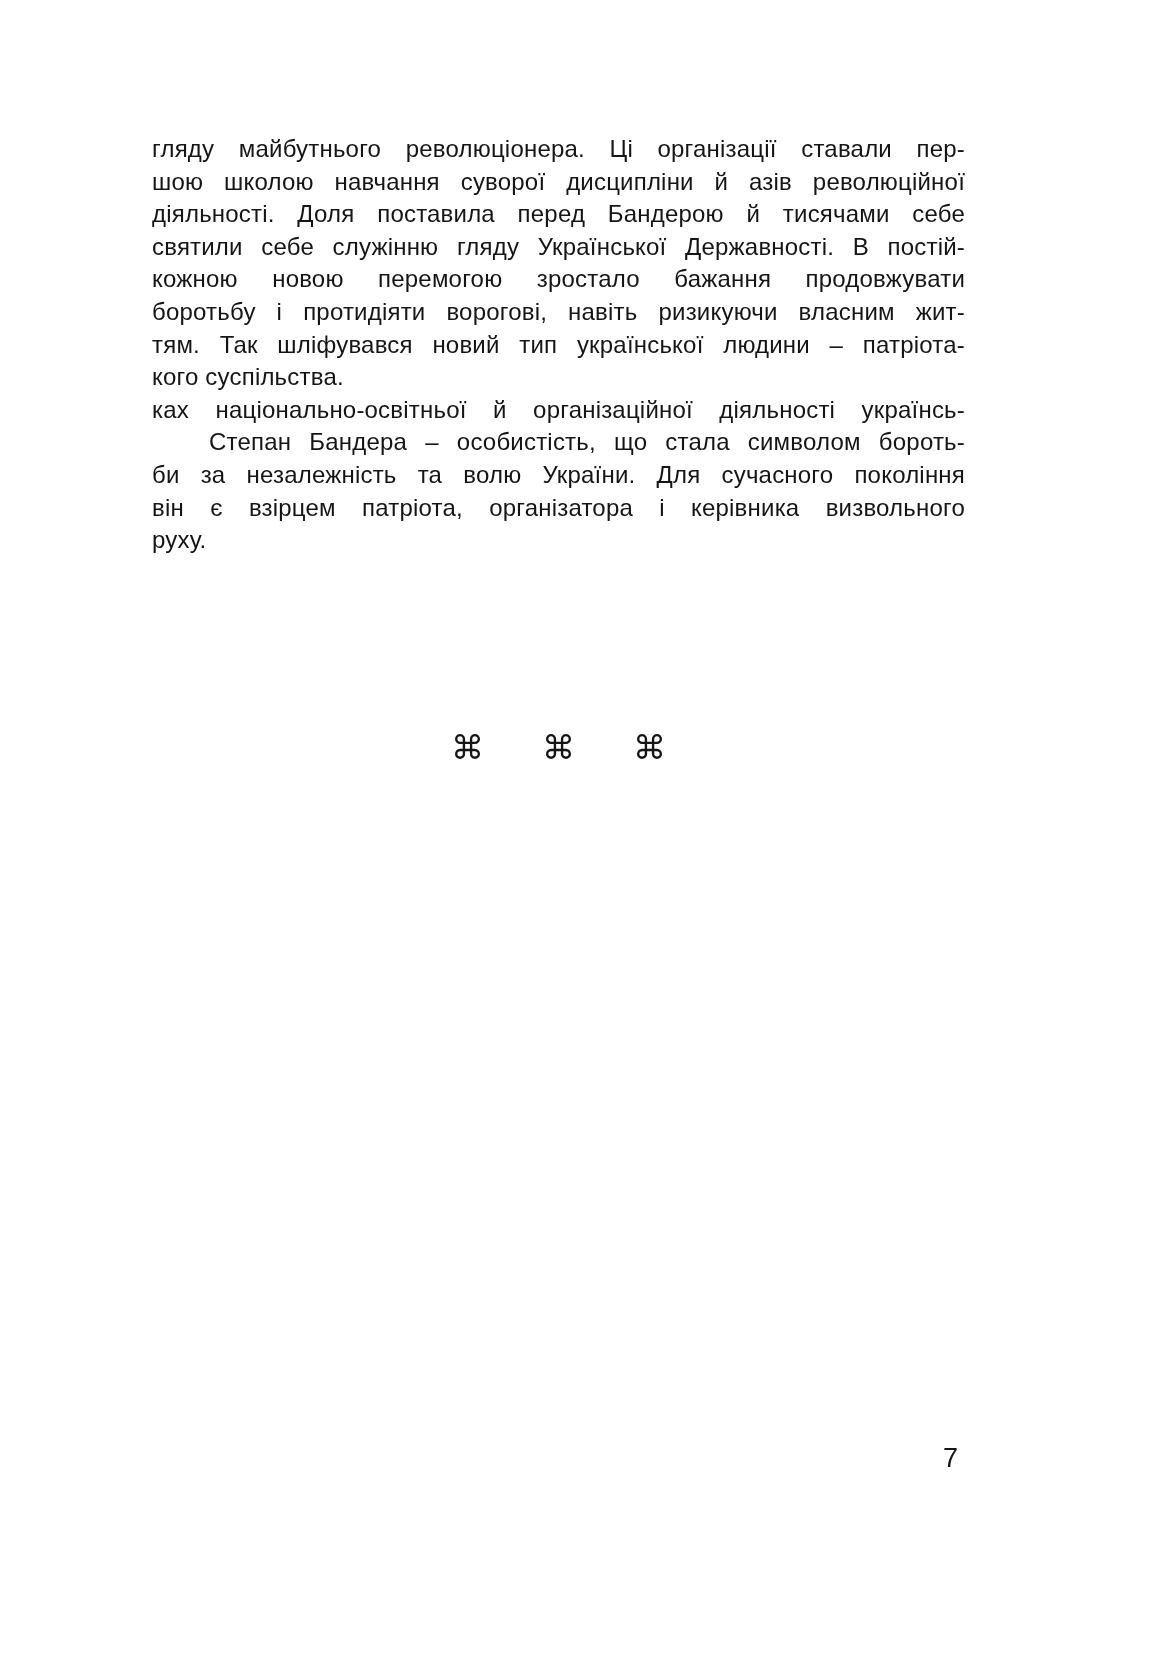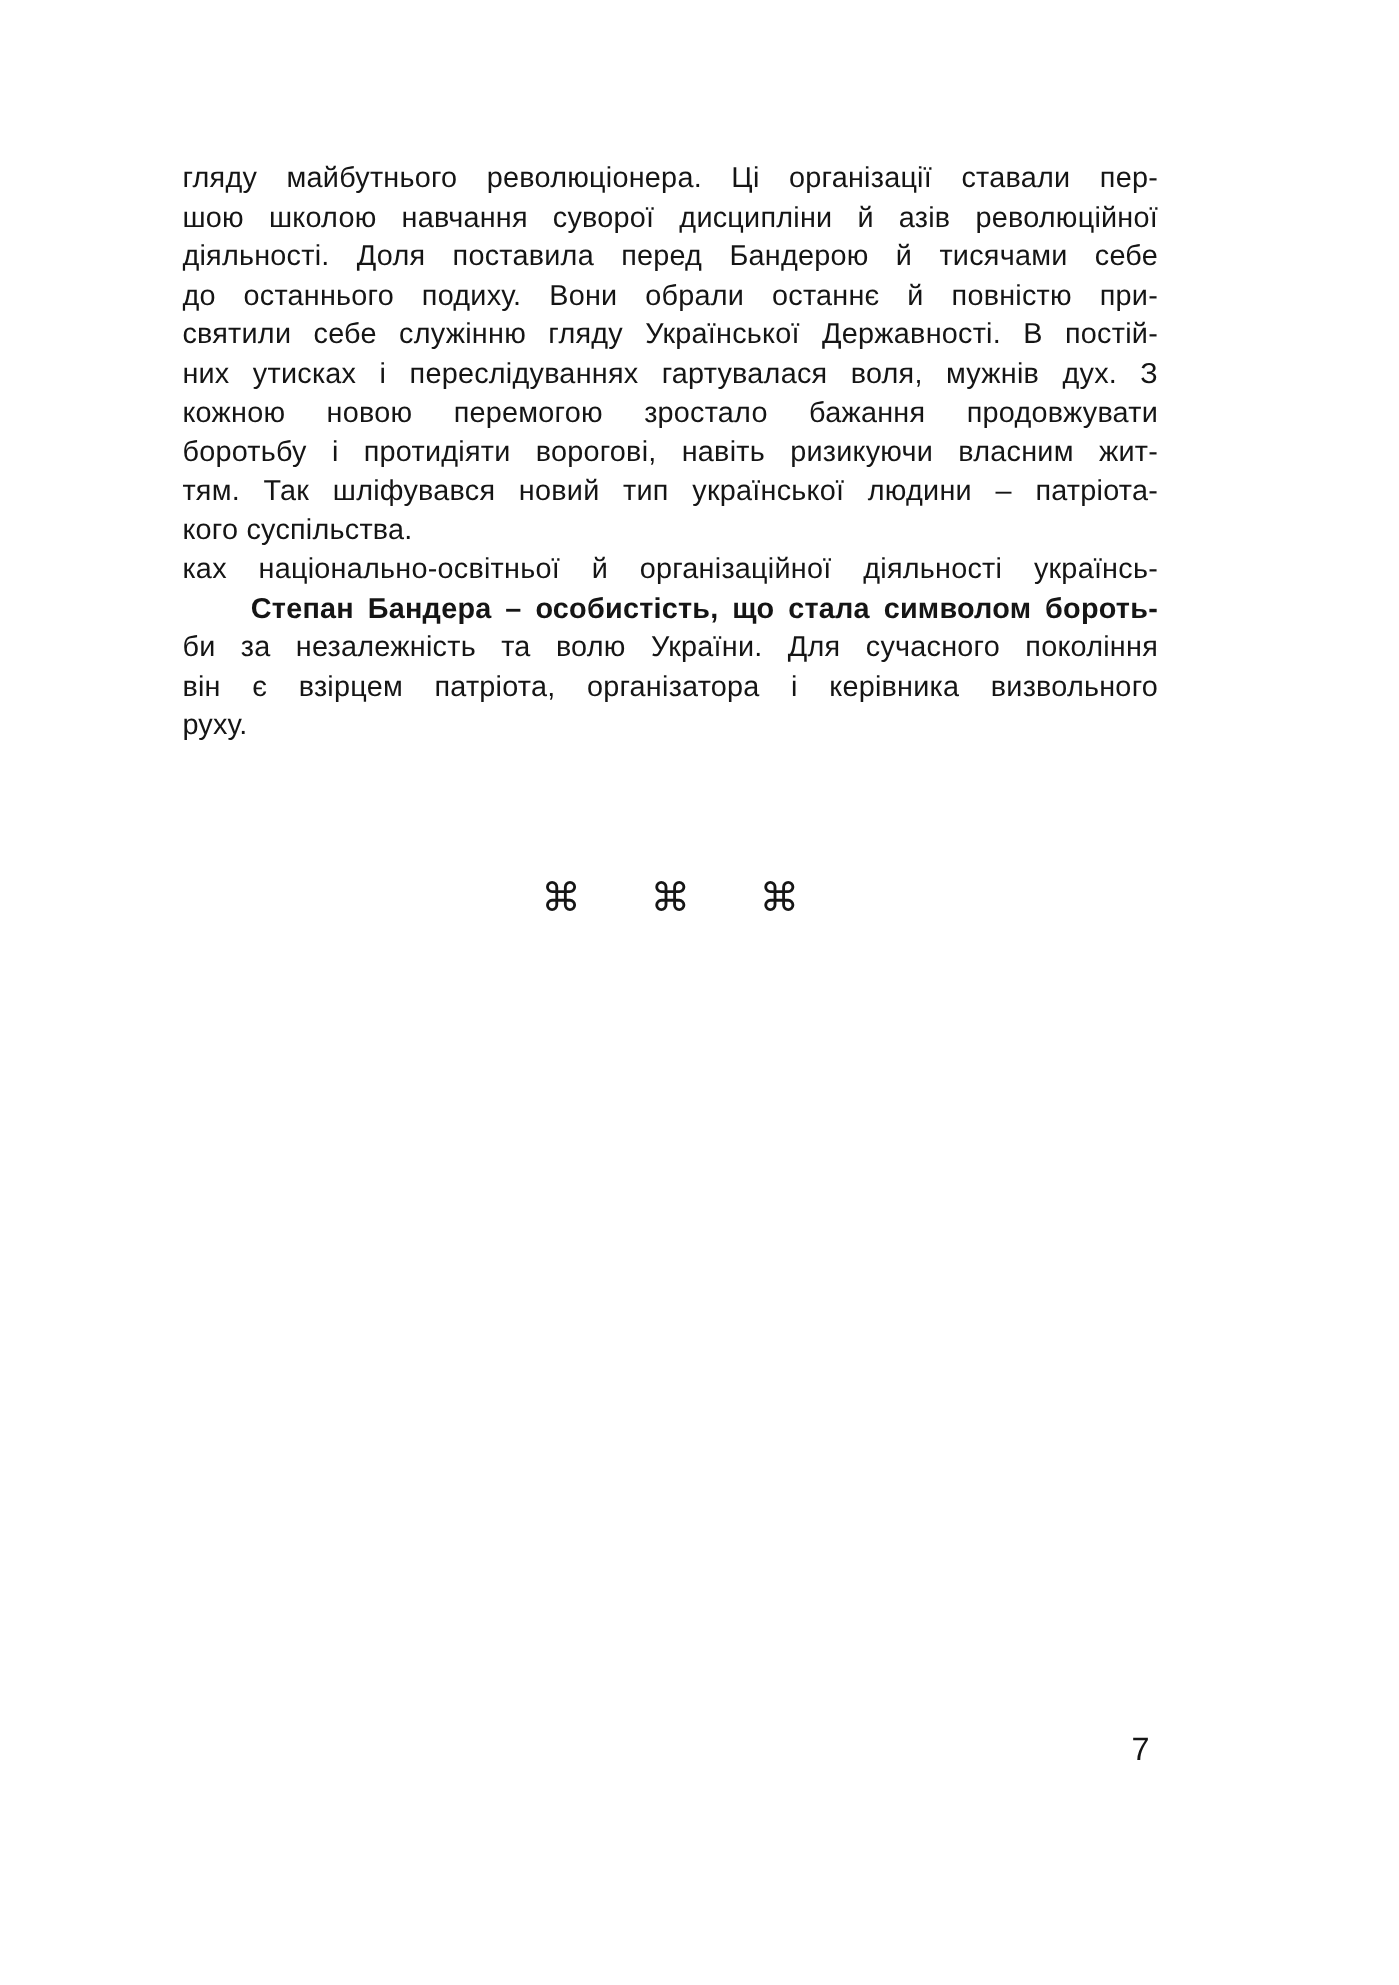--- a/index.html
+++ b/index.html
@@ -27,21 +27,20 @@
     text-align: justify;
     text-align-last: justify;
     overflow: hidden;
     white-space: normal;
   }
   .line.last {
     text-align-last: left;
   }
   .line.indent {
     text-indent: 57px;
-    font-weight: bold;
   }
   .ornament-row {
     position: absolute;
     left: 152px;
     top: 728px;
     width: 813px;
     text-align: center;
     font-size: 33px;
     color: #151515;
   }
@@ -62,23 +61,21 @@
 </head>
 <body>
 
 <div class="page">
 
   <div class="text-block" id="text-block">
       <div class="paragraph">
         <div class="line">гляду майбутнього революціонера. Ці організації ставали пер-</div>
         <div class="line">шою школою навчання суворої дисципліни й азів революційної</div>
         <div class="line">діяльності. Доля поставила перед Бандерою й тисячами себе</div>
-        <div class="line">до останнього подиху. Вони обрали останнє й повністю при-</div>
         <div class="line">святили себе служінню гляду Української Державності. В постій-</div>
-        <div class="line">них утисках і переслідуваннях гартувалася воля, мужнів дух. З</div>
         <div class="line">кожною новою перемогою зростало бажання продовжувати</div>
         <div class="line">боротьбу і протидіяти ворогові, навіть ризикуючи власним жит-</div>
         <div class="line">тям. Так шліфувався новий тип української людини – патріота-</div>
         <div class="line last">кого суспільства.</div>
         <div class="line">ках національно-освітньої й організаційної діяльності українсь-</div>
       </div>
       <div class="paragraph">
         <div class="line indent">Степан Бандера – особистість, що стала символом бороть-</div>
         <div class="line">би за незалежність та волю України. Для сучасного покоління</div>
         <div class="line">він є взірцем патріота, організатора і керівника визвольного</div>

